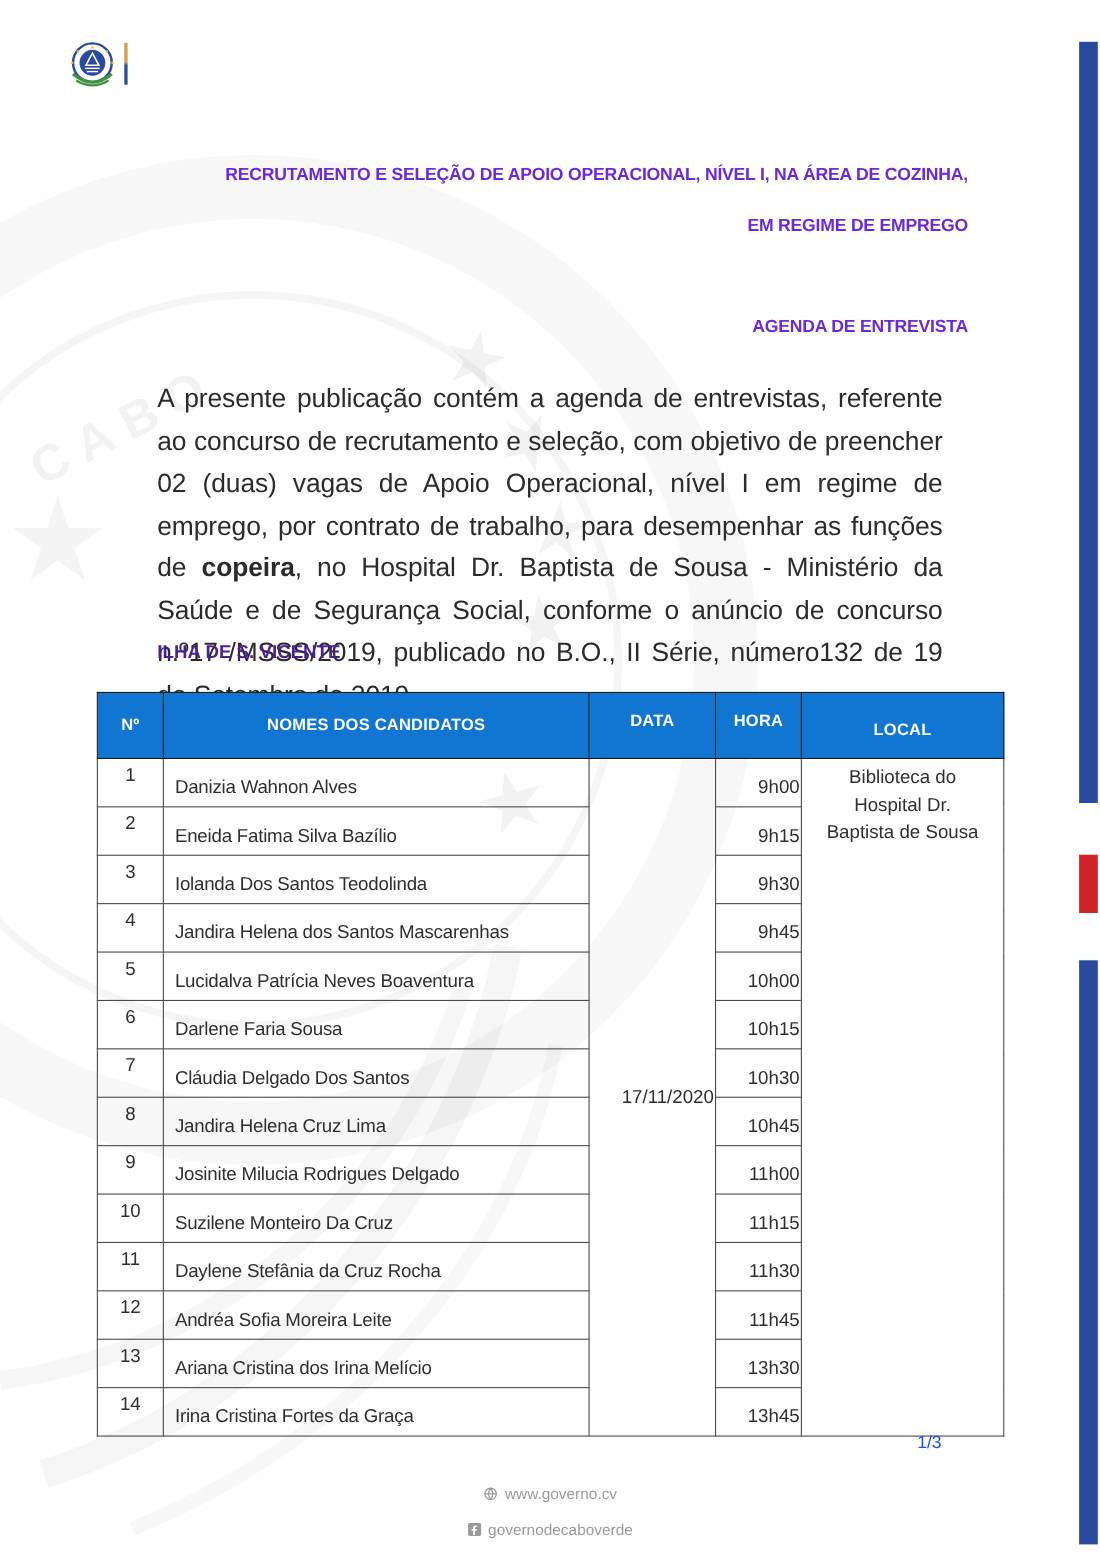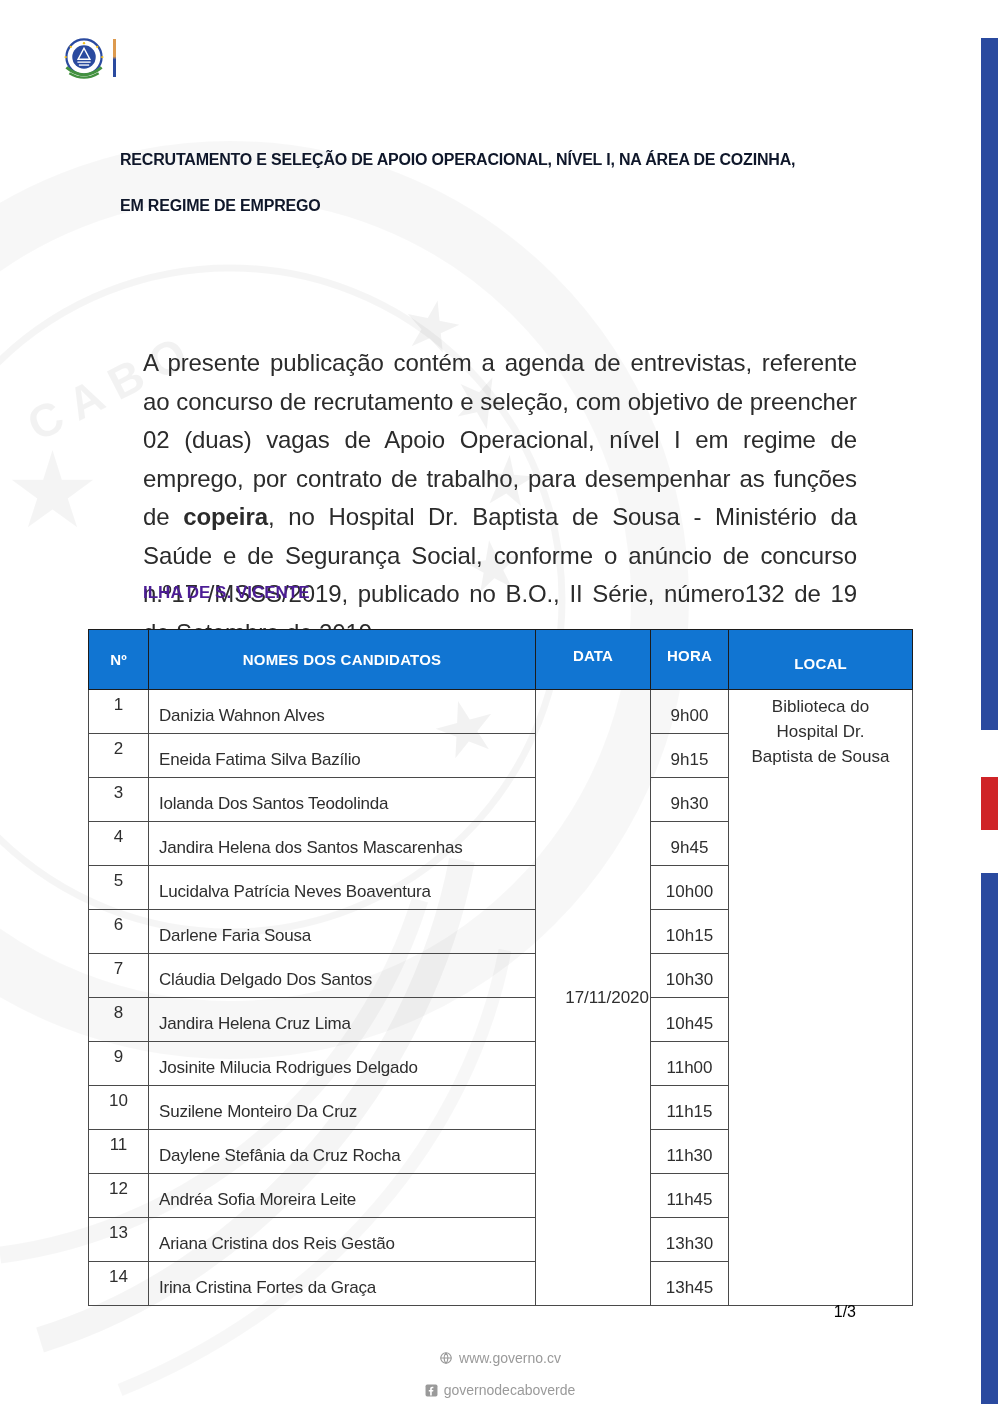--- a/index.html
+++ b/index.html
@@ -14,47 +14,47 @@
   .bar.blue2{top:873px;height:531px;background:var(--accent-blue,#2a4a9f);}
   
   .logo{position:absolute;left:62px;top:36px;display:flex;align-items:flex-start;z-index:1;}
   .logo .emblem{width:44px;height:48px;}
   .logo .divider{width:3px;height:38px;margin:3px 7px 0 7px;
       background:linear-gradient(#dd9a4e 0 46%,#2a4a9f 54% 100%);}
   .logo .ministry{font-size:14px;font-weight:bold;color:#3c3c3c;line-height:16.5px;letter-spacing:-0.2px;}
   .logo .dept{font-size:6.8px;color:#97999c;margin-top:3px;padding-top:2px;
       border-top:1.5px solid #2a4a9f;letter-spacing:-0.1px;}
   
-  .tline{position:absolute;left:120px;width:760px;text-align:left;font-weight:bold;
-      color:#0f172a;font-size:16px;letter-spacing:-0.2px;z-index:1;}
+  .tline{position:absolute;left:120px;width:760px;text-align:right;font-weight:bold;
+      color:#6d28d9;font-size:16px;letter-spacing:-0.2px;z-index:1;}
   .t1{top:151px;} .t2{top:197px;}
   .t3{top:253px;text-decoration:underline;text-underline-offset:3px;}
   .t4{top:289px;}
   
   .intro{position:absolute;left:143px;top:320px;width:714px;font-size:24px;line-height:38.5px;
       text-align:justify;color:#2b2b2b;letter-spacing:-0.1px;z-index:1;}
   .intro b{font-weight:bold;}
   
   .section{position:absolute;left:143px;top:583px;font-size:17px;font-weight:bold;color:#4c1d95;z-index:1;}
   
   table.cand{position:absolute;left:88px;top:629px;width:824px;border-collapse:collapse;
       table-layout:fixed;z-index:1;}
   table.cand th{background:var(--header-blue,#1175d2);color:#fff;font-size:15px;font-weight:bold;
       height:41px;border:1px solid #1c1c1c;letter-spacing:0.2px;}
   table.cand th.v-top{vertical-align:top;padding-top:17px;}
   table.cand th.v-low{vertical-align:middle;padding-top:8px;}
   table.cand td{border:1px solid #4a4a4a;font-size:17px;color:#2e2e2e;}
   table.cand tr.r{height:44px;}
   td.num{text-align:center;vertical-align:top;padding-top:5px;font-size:15px;}
   td.name{vertical-align:bottom;padding:0 4px 7px 10px;letter-spacing:-0.2px;}
-  td.hora{text-align:center;vertical-align:bottom;padding-bottom:7px;font-size:16px;}
+  td.hora{text-align:right;vertical-align:bottom;padding-bottom:7px;font-size:16px;}
   td.data-cell{text-align:right;vertical-align:middle;font-size:17px;}
   td.local-cell{text-align:center;vertical-align:top;padding-top:4px;font-size:16px;line-height:25px;}
   
-  .pagenum{position:absolute;top:1303px;right:144px;font-size:16px;color:#000000;z-index:1;}
+  .pagenum{position:absolute;top:1303px;right:144px;font-size:16px;color:#1d4ed8;z-index:1;}
   .social{position:absolute;top:1350px;left:0;width:1000px;display:flex;justify-content:center;
       align-items:center;gap:16px;color:#9a9a9a;font-size:14px;z-index:1;flex-direction:column;}
   .social .item{display:flex;align-items:center;gap:6px;}
   .social svg{display:block;}
 </style>
 </head>
 <body>
 
 <div class="page">
 
@@ -93,20 +93,21 @@
       <circle cx="5" cy="28" r="1.6" fill="#f2c01e"></circle>
       <circle cx="55" cy="28" r="1.6" fill="#f2c01e"></circle>
       <path d="M6,42 Q30,62 54,42" fill="none" stroke="#43913f" stroke-width="4"></path>
       <path d="M10,50 Q30,62 50,50" fill="none" stroke="#43913f" stroke-width="3"></path>
     </svg>
     <div class="divider"></div>
   </div>
 
   <div class="tline t1">RECRUTAMENTO E SELEÇÃO DE APOIO OPERACIONAL, NÍVEL I, NA ÁREA DE COZINHA,</div>
   <div class="tline t2">EM REGIME DE EMPREGO</div>
+  <div class="tline t4">AGENDA DE ENTREVISTA</div>
 
   <p class="intro"><span>A presente publicação contém a agenda de entrevistas, referente ao concurso de recrutamento e seleção, com objetivo de preencher 02 (duas) vagas de Apoio Operacional, nível I em regime de emprego, por contrato de trabalho, para desempenhar as funções de </span><b>copeira</b><span>, no Hospital Dr. Baptista de Sousa - Ministério da Saúde e de Segurança Social, conforme o anúncio de concurso n.º17 /MSSS/2019, publicado no B.O., II Série, número132 de 19 de Setembro de 2019.</span></p>
 
   <div class="section">ILHA DE S. VICENTE</div>
 
   <table class="cand">
     <colgroup>
       <col style="width:60px">
         <col style="width:387px">
         <col style="width:115px">
@@ -184,21 +185,21 @@
       <td class="name">Daylene Stefânia da Cruz Rocha</td>
       <td class="hora">11h30</td>
     </tr>
         <tr class="r">
       <td class="num">12</td>
       <td class="name">Andréa Sofia Moreira Leite</td>
       <td class="hora">11h45</td>
     </tr>
         <tr class="r">
       <td class="num">13</td>
-      <td class="name">Ariana Cristina dos Reis Gestão</td>
+      <td class="name">Ariana Cristina dos Irina Melício</td>
       <td class="hora">13h30</td>
     </tr>
         <tr class="r">
       <td class="num">14</td>
       <td class="name">Irina Cristina Fortes da Graça</td>
       <td class="hora">13h45</td>
     </tr>
       </tbody>
   </table>
 

